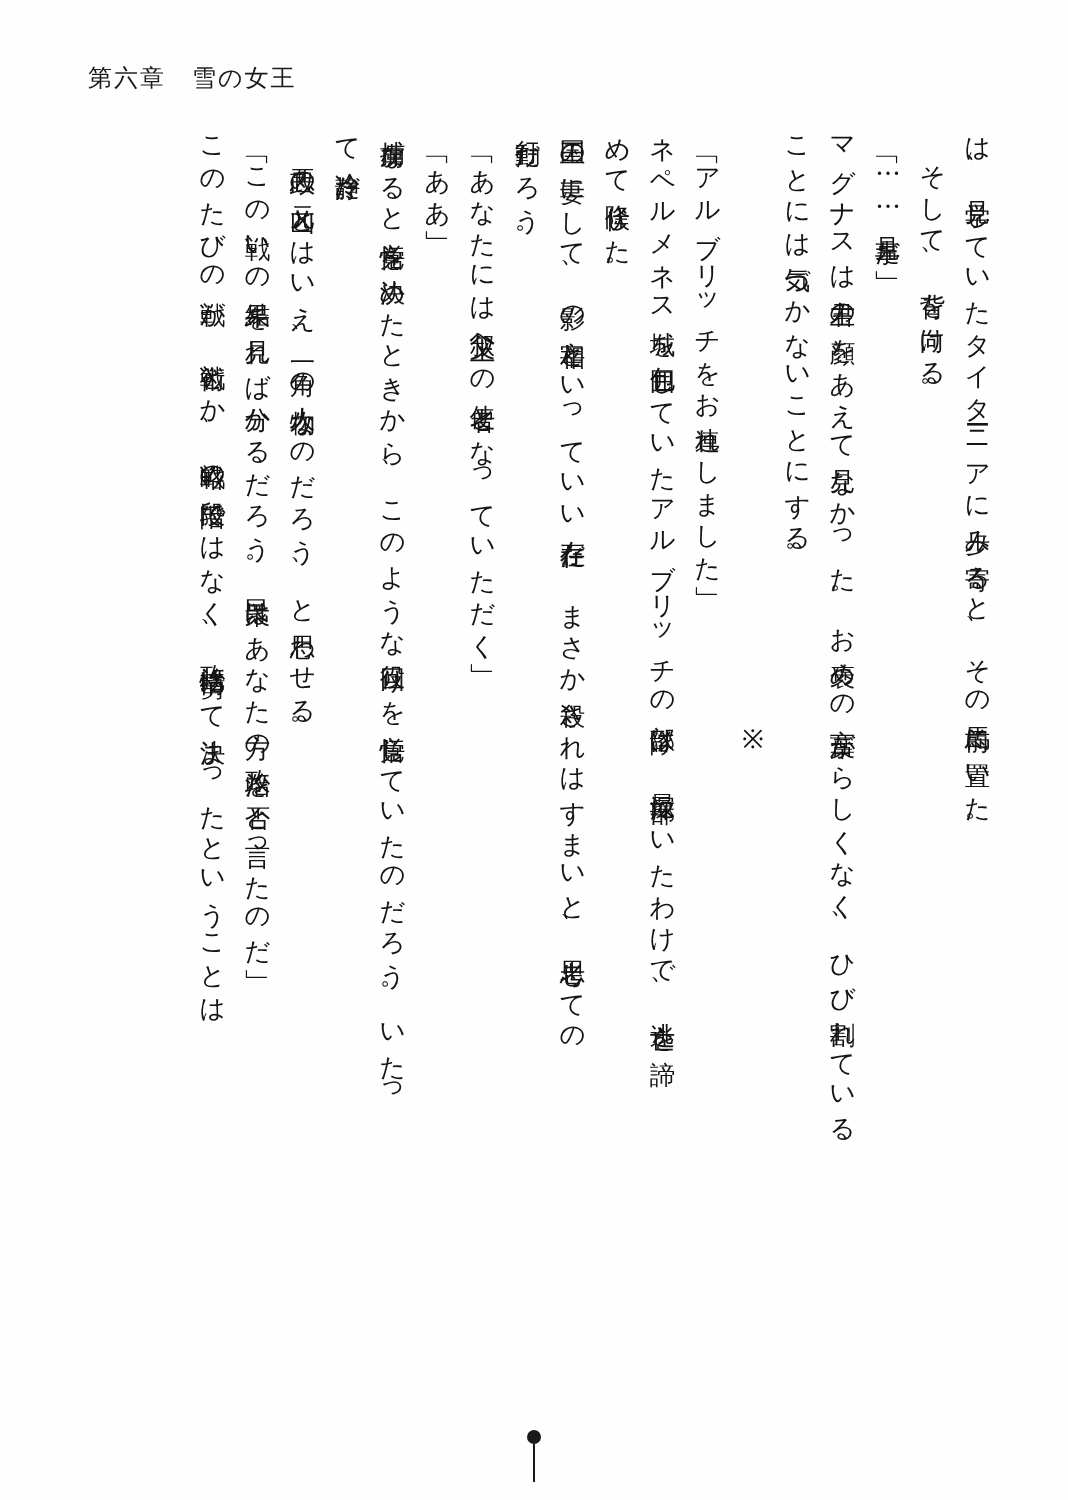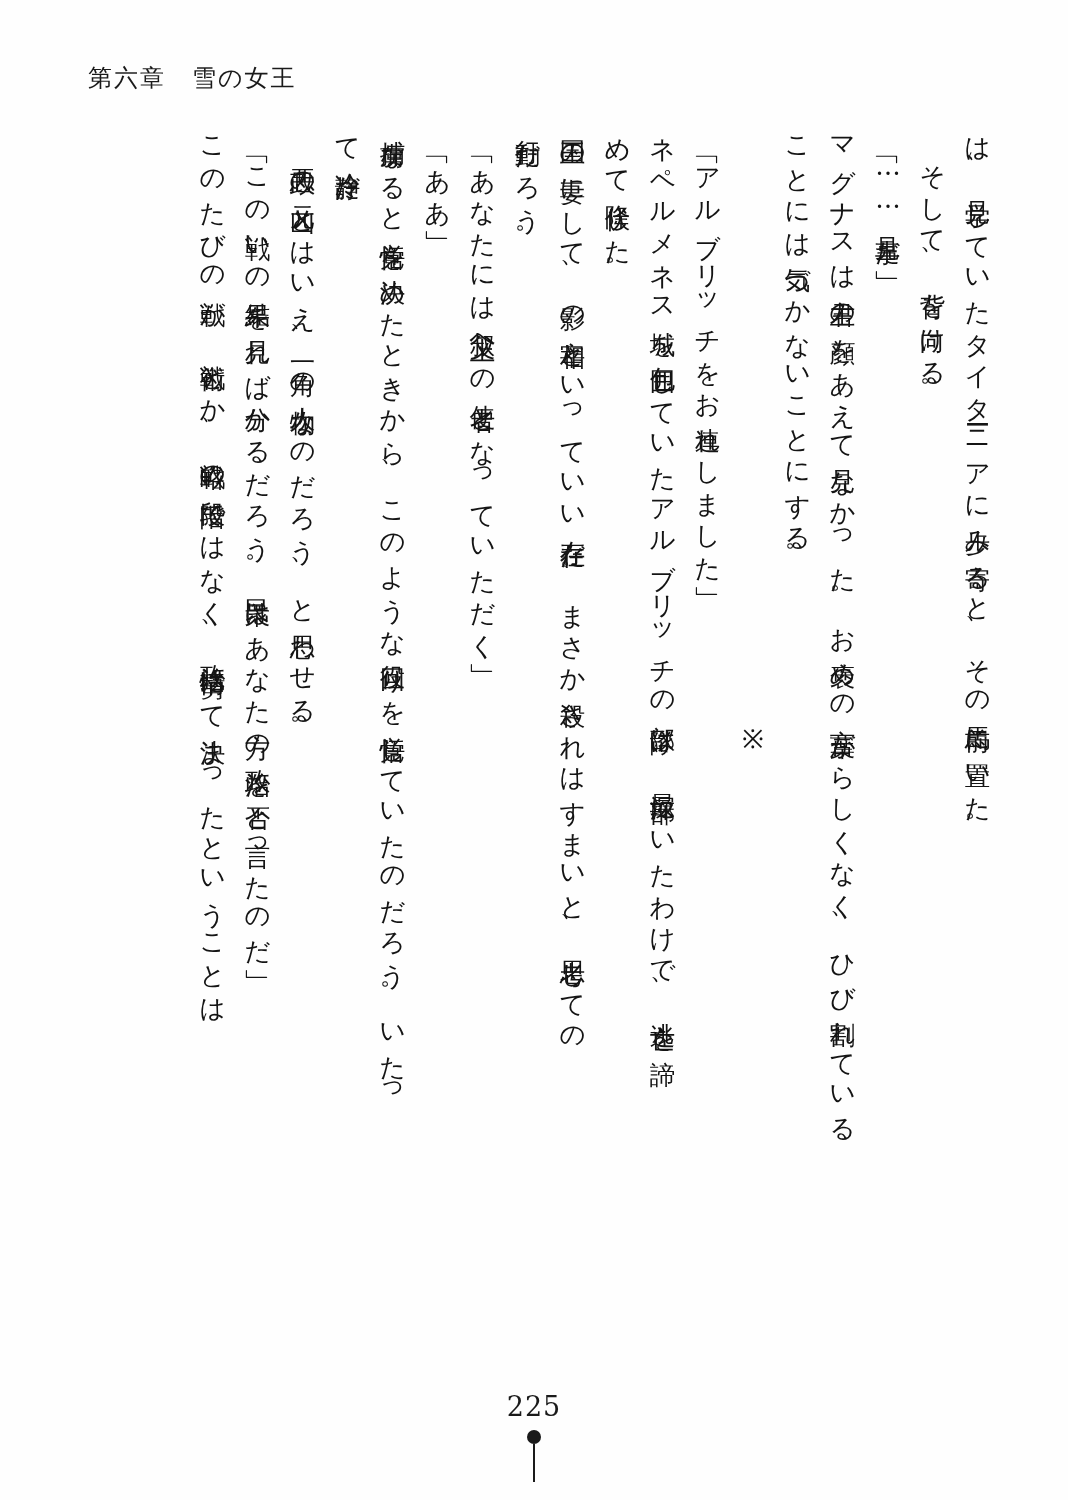--- a/index.html
+++ b/index.html
@@ -134,20 +134,19 @@
     <div class="col indent-0">行動だろう。</div>
     <div class="col indent-1">「あなたには叔父上への使者となっていただく」</div>
     <div class="col indent-1">「ああ」</div>
     <div class="col indent-0">捕虜なると覚悟を決めたときから、このような役回りを覚悟していたのだろう。いたっ</div>
     <div class="col indent-0">て冷静だ。</div>
     <div class="col indent-1">悪政の元凶とはいえ、一角の人物なのだろう、と思わせる。</div>
     <div class="col indent-1">「この戦いの結果を見れば分かるだろう。民衆はあなた方の政治を否と言ったのだ」</div>
     <div class="col indent-0">このたびの戦が、戦術とか、戦略の段階ではなく、政治情勢にて決まったということは</div>
   </div>
 
-  <div class="page-number">225</div>
 
   <div class="pin">
     <div class="dot"></div>
     <div class="stem"></div>
   </div>
 
 </div>
 
 </body></html>

